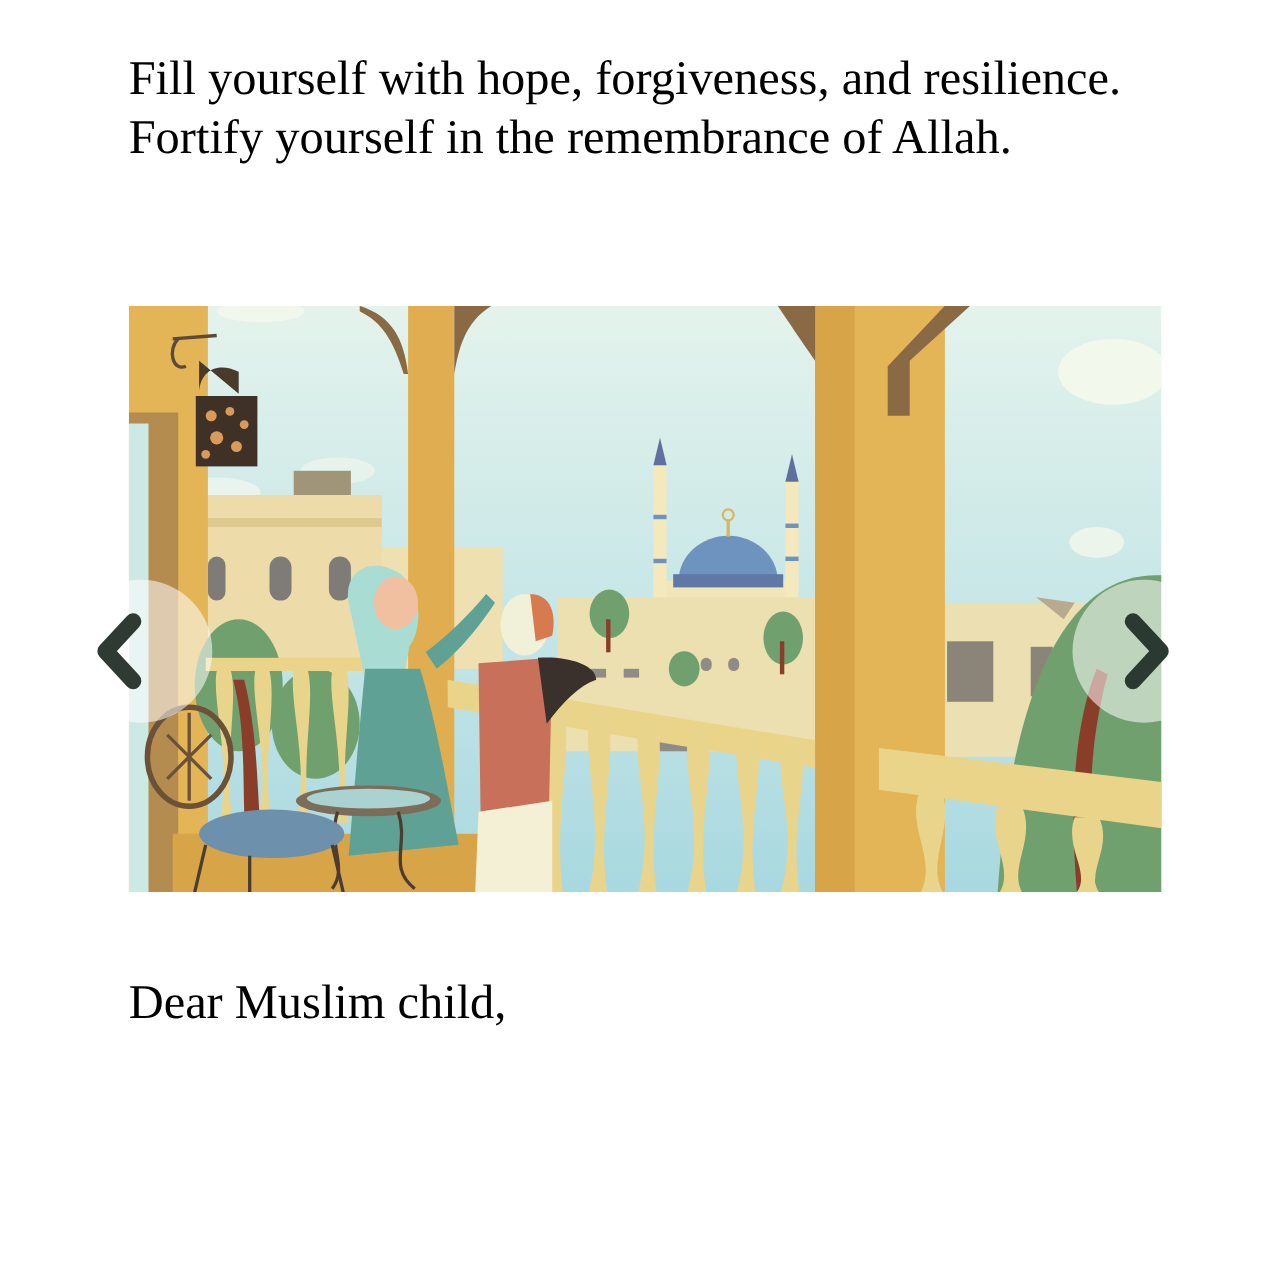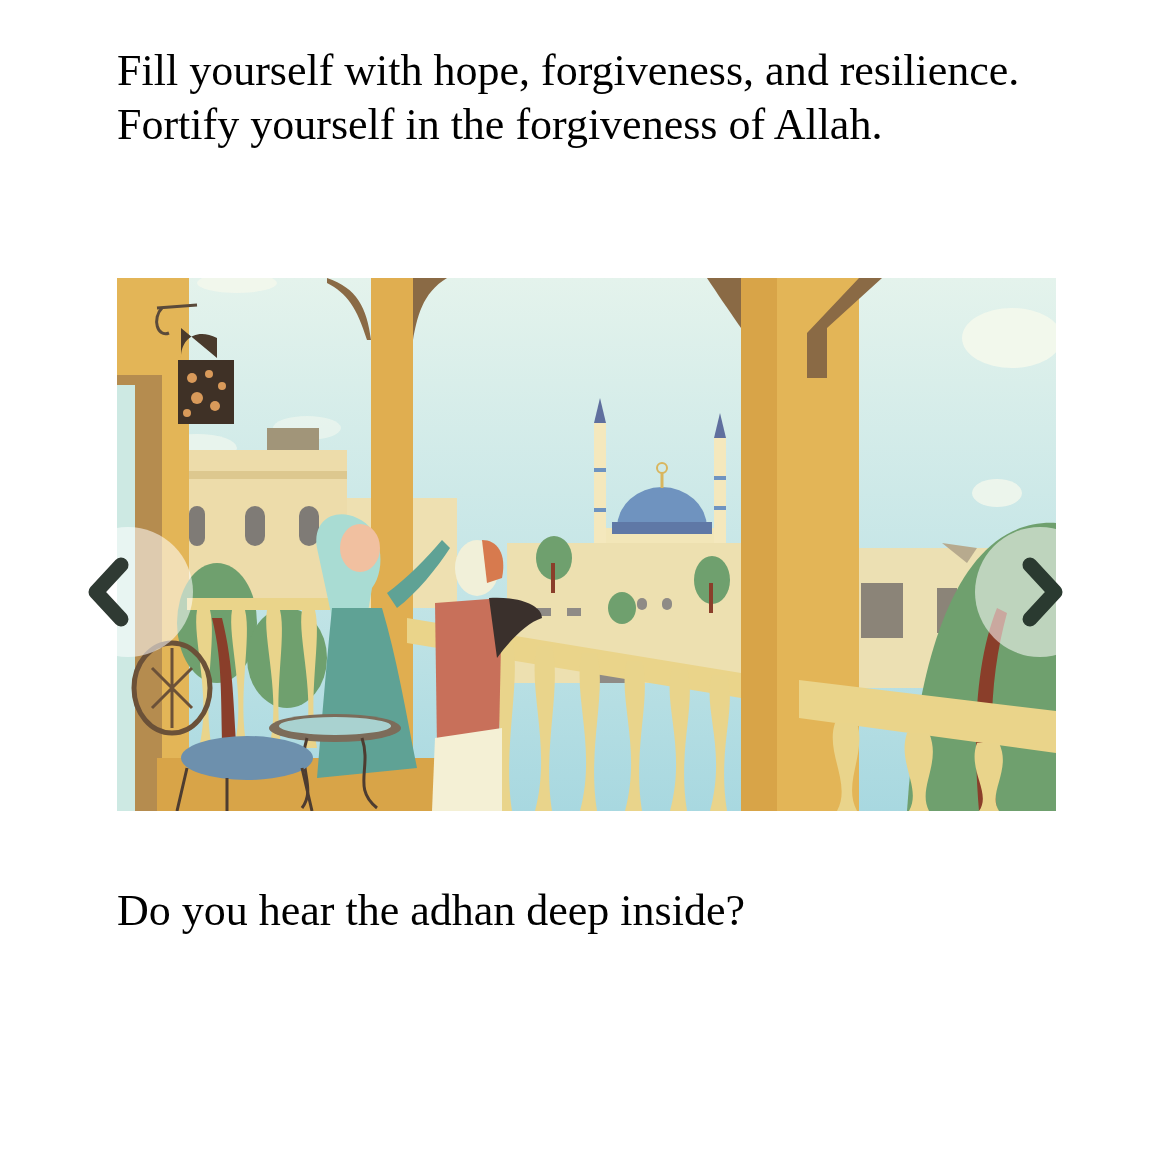--- a/index.html
+++ b/index.html
@@ -17,21 +17,21 @@
          background:rgba(255,255,255,0.55); cursor:pointer; }
   .nav.prev { left:63px; }
   .nav.next { left:975px; }
   .nav svg { position:absolute; top:0; left:0; }
 </style>
 </head>
 <body>
 
 <div class="text-block top-text">
   <div class="line justify">Fill yourself with hope, forgiveness, and resilience.</div>
-  <div class="line">Fortify yourself in the forgiveness of Allah.</div>
+  <div class="line">Fortify yourself in the remembrance of Allah.</div>
 </div>
 
 <div class="carousel">
   <div class="slide">
     <svg width="939" height="533" viewBox="0 0 939 533" xmlns="http://www.w3.org/2000/svg">
       <defs>
         <linearGradient id="sky" x1="0" y1="0" x2="0" y2="1">
           <stop offset="0" stop-color="#e4f3ec"></stop>
           <stop offset="0.6" stop-color="#c2e4e6"></stop>
           <stop offset="1" stop-color="#a8d8e0"></stop>
@@ -183,14 +183,14 @@
   </svg>
 </div>
 
 <div class="nav next">
   <svg width="130" height="130" viewBox="0 0 130 130">
     <polyline points="55,38 80,65 55,92" fill="none" stroke="#2a3a30" stroke-width="15" stroke-linecap="round" stroke-linejoin="round"></polyline>
   </svg>
 </div>
 
 <div class="text-block bottom-text">
-  <div class="line">Do you hear the adhan deep inside?</div>
+  <div class="line">Dear Muslim child,</div>
 </div>
 
 </body></html>

